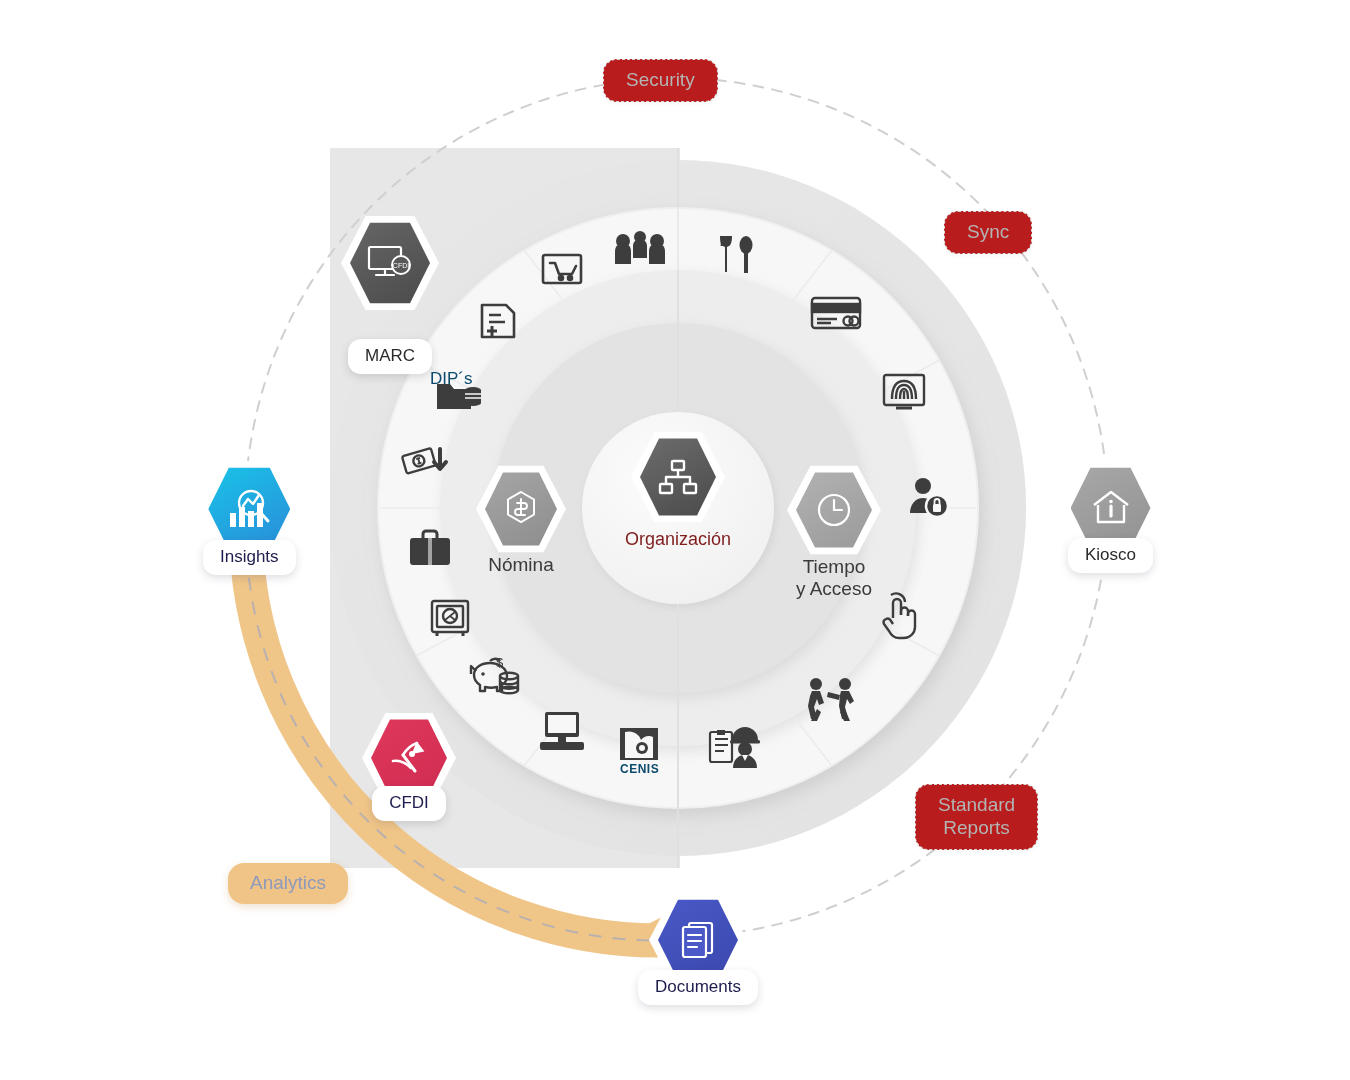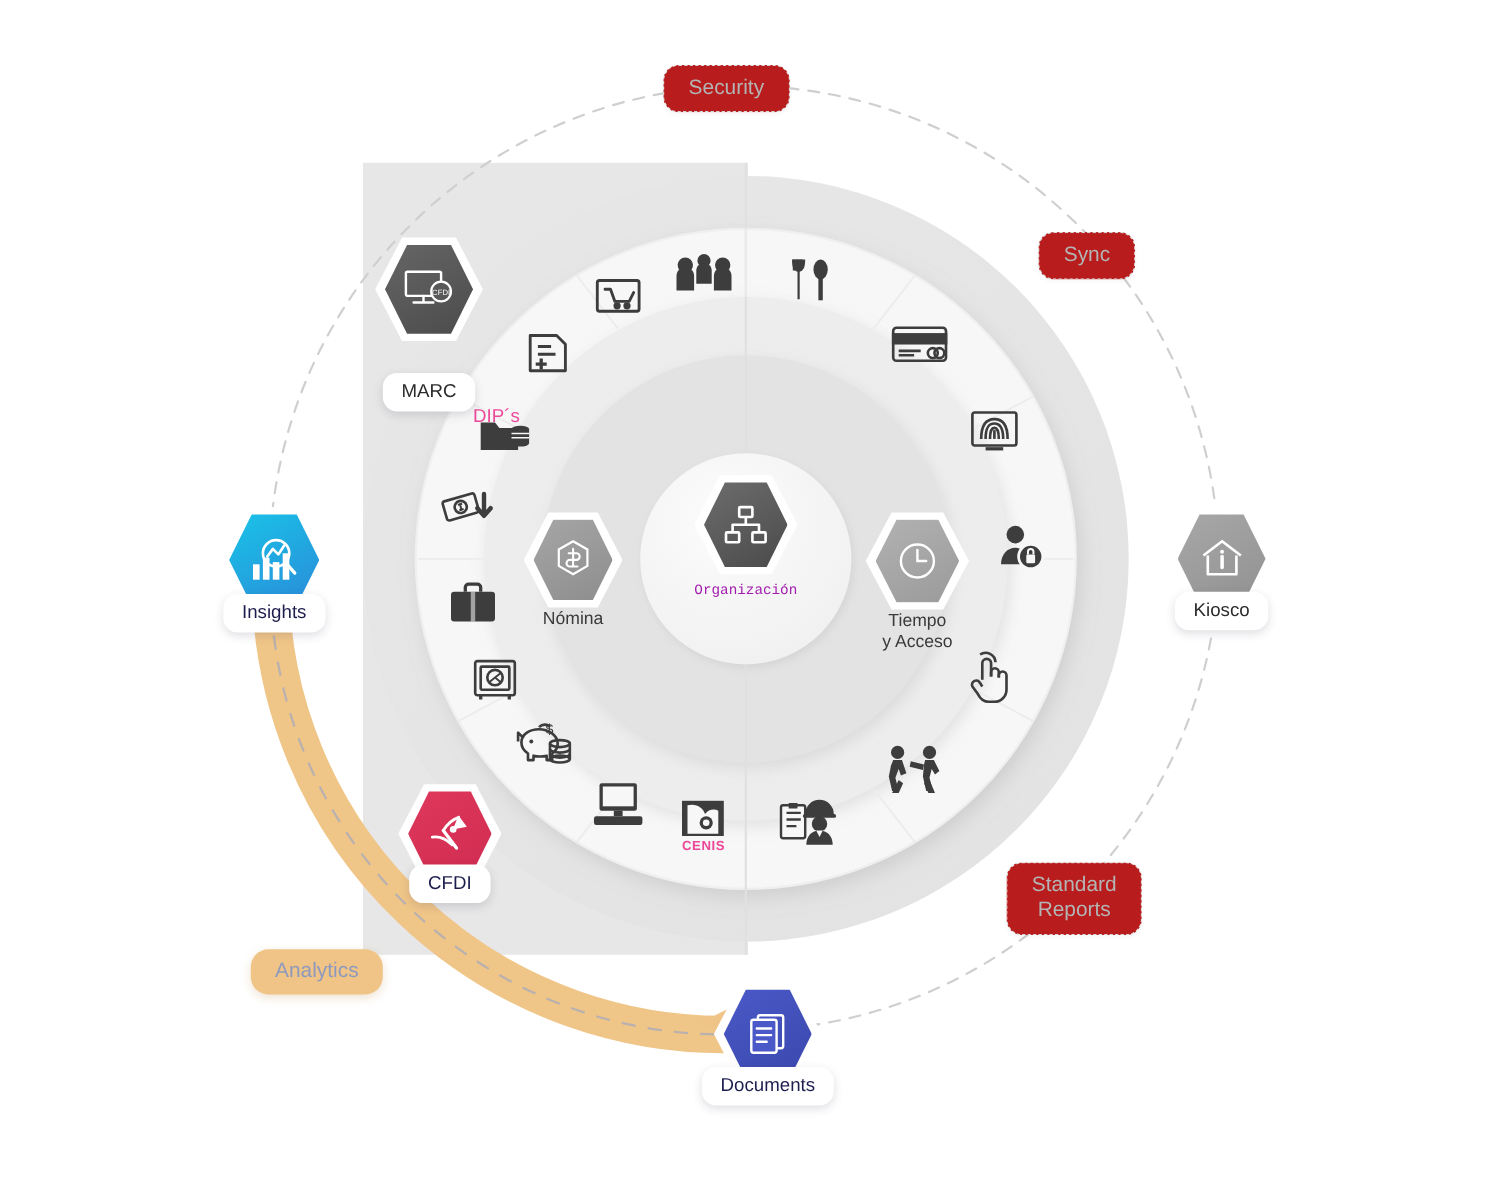--- a/index.html
+++ b/index.html
@@ -36,21 +36,21 @@
     background:#ffffff;
     border-radius:13px;
     padding:7px 17px 8px;
     font-size:17px;
     color:#1d1d4e;
     box-shadow:0 3px 9px rgba(60,60,90,.17);
     white-space:nowrap;
     position:relative;z-index:3;
   }
   .plainlabel{
-    margin-top:7px;font-size:16px;color:#3a3a3a;text-align:center;line-height:1.18;
+    margin-top:7px;font-size:19px;color:#3a3a3a;text-align:center;line-height:1.18;
     white-space:pre-line;
   }
 
   
   .ringpill{
     position:absolute;
     border:1.5px dashed #d6d6d6;
     background:#b91c1c;
     border-radius:14px;
     color:#b4b4b4;
@@ -62,21 +62,21 @@
     box-shadow:0 2px 5px rgba(0,0,0,.035);
   }
   .ringpill.solid{
     border:none;
     background:#f0c486;
     color:#8d99bd;
     box-shadow:0 3px 9px rgba(200,160,100,.3);
     font-size:19px;
   }
   .spoketext{
-    position:absolute;font-size:17px;color:#ec4899;white-space:nowrap;
+    position:absolute;font-size:17px;color:#0c4a6e;white-space:nowrap;
   }
 </style>
 </head>
 <body>
 
 <div id="stage">
 
   <svg class="layer" viewBox="0 0 1350 1080">
     <defs>
       <linearGradient id="gHexGray" x1="0" y1="0" x2="0.4" y2="1">
@@ -337,21 +337,21 @@
     <div class="hexwrap">
       <div class="hex" style="width:76px;height:80px;background:linear-gradient(150deg,#6d6d6d,#4a4a4a);">
         <svg width="40" height="36" viewBox="0 0 40 36" fill="none" stroke="#ffffff" stroke-width="2.4">
           <rect x="14" y="2" width="12" height="9" rx="1"></rect>
           <rect x="2" y="25" width="12" height="9" rx="1"></rect>
           <rect x="26" y="25" width="12" height="9" rx="1"></rect>
           <path d="M20 11v7M8 25v-7h24v7" stroke-linejoin="round"></path>
         </svg>
       </div>
     </div>
-    <div class="plainlabel" style="margin-top:12px;font-size:13px;color:#a21caf;font-family:Liberation Mono, monospace;">Organización</div>
+    <div class="plainlabel" style="margin-top:12px;font-size:18px;color:#7f1d1d;">Organización</div>
   </div>
 
   <div class="hexnode" style="left:481px;top:471px;width:80px;">
     <div class="hexwrap">
       <div class="hex" style="width:72px;height:76px;background:linear-gradient(150deg,#a6a6a6,#8d8d8d);">
         <svg width="36" height="38" viewBox="0 0 36 38" fill="none" stroke="#ffffff" stroke-width="2">
           <path d="M18 2l13 7.5v15L18 32 5 24.5v-15z"></path>
           <path d="M18 9v16M14 13h7a3 3 0 010 6h-6a3 3 0 000 6h7" stroke-width="1.9" stroke-linecap="round"></path>
         </svg>
       </div>

